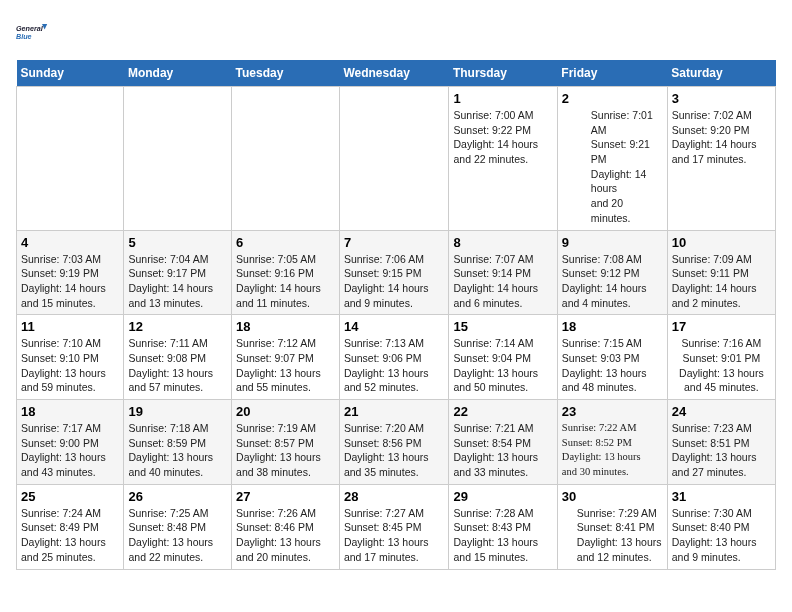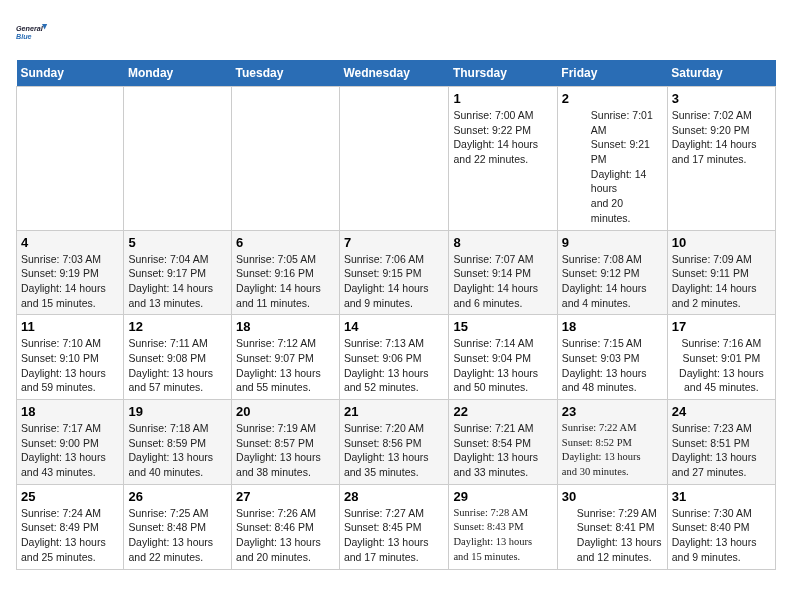--- a/index.html
+++ b/index.html
@@ -315,21 +315,21 @@
         </td>
         <td>
           <span class="day-num">28</span>
           <div class="day-info" style="white-space: pre-line;">Sunrise: 7:27 AM
 Sunset: 8:45 PM
 Daylight: 13 hours
 and 17 minutes.</div>
         </td>
         <td>
           <span class="day-num">29</span>
-          <div class="day-info" style="white-space: pre-line; font-family: Liberation Serif, serif;">Sunrise: 7:28 AM
+          <div class="day-info" style="white-space: pre-line;">Sunrise: 7:28 AM
 Sunset: 8:43 PM
 Daylight: 13 hours
 and 15 minutes.</div>
         </td>
         <td>
           <span class="day-num">30</span>
           <div class="day-info" style="white-space: pre-line; margin-left: 15px;">Sunrise: 7:29 AM
 Sunset: 8:41 PM
 Daylight: 13 hours
 and 12 minutes.</div>

